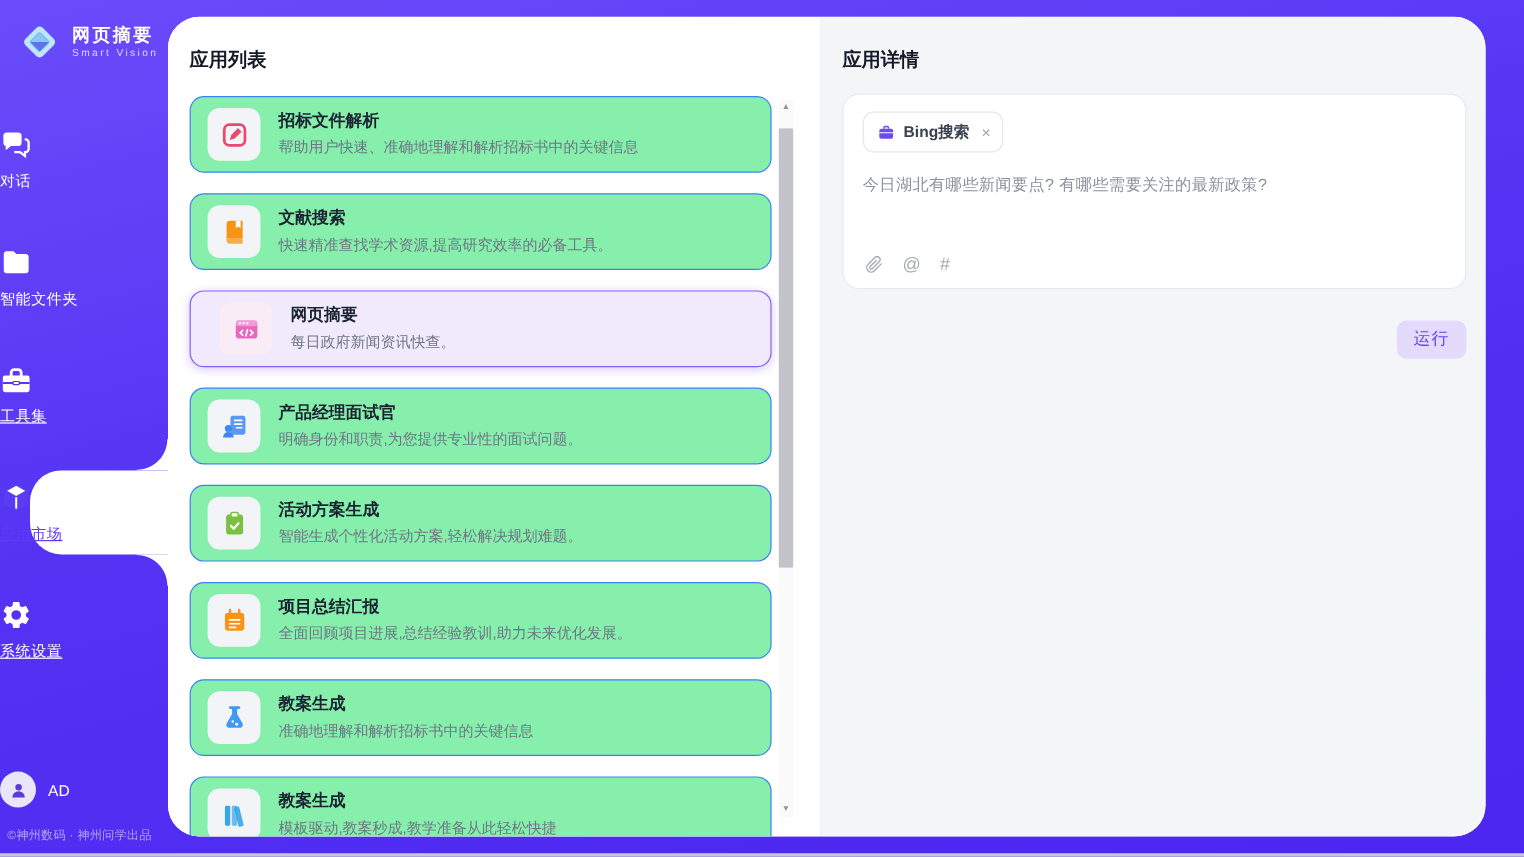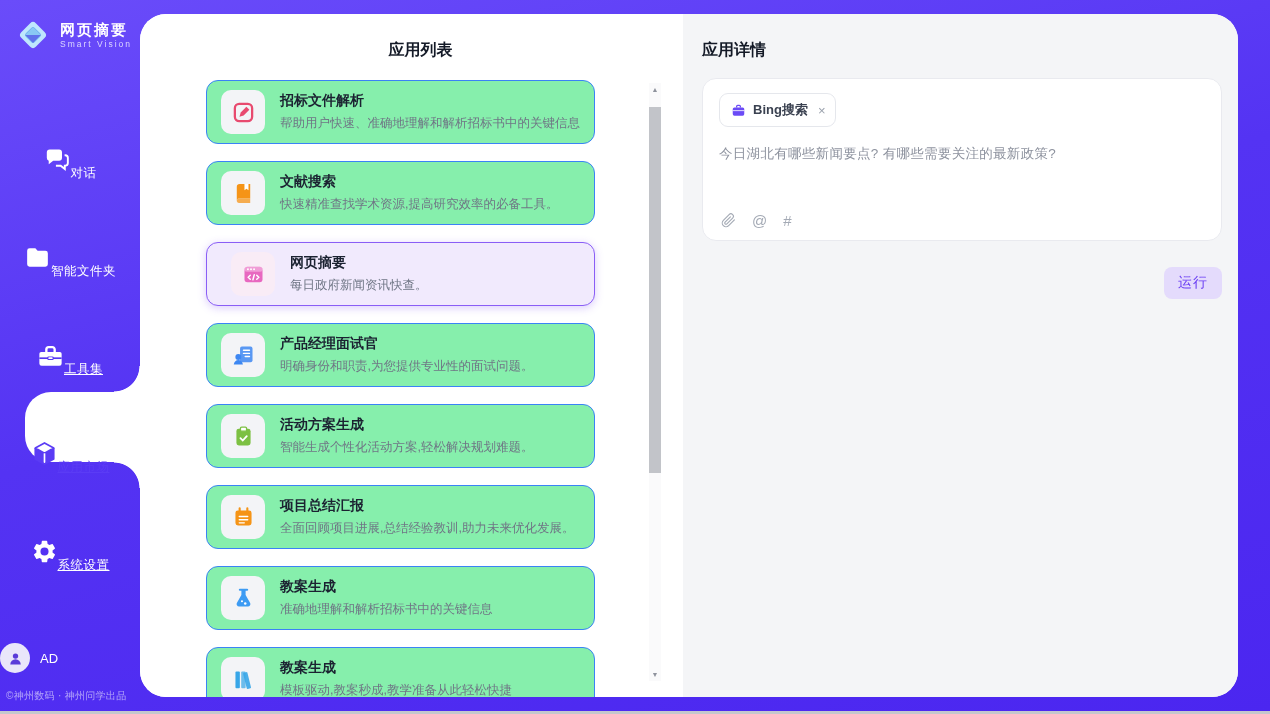--- a/index.html
+++ b/index.html
@@ -8,21 +8,21 @@
   .stage { position:relative; width:1270px; height:714px; background:linear-gradient(165deg,#6a4cfa 0%,#5433f3 45%,#4b26f0 100%); overflow:hidden; }
   .bottom-line { position:absolute; left:0; right:0; bottom:0; height:3px; background:#c4c7cd; z-index:50; }
 
   
   .sidebar { position:absolute; left:0; top:0; width:140px; height:711px; z-index:5; }
   .logo { display:flex; align-items:center; gap:8px; padding:16px 0 0 14px; }
   .logo svg { width:38px; height:38px; flex:none; }
   .logo-name { font-size:15px; font-weight:700; color:#fff; letter-spacing:2px; line-height:1.25; }
   .logo-sub { font-size:8.5px; color:#ddd7ff; letter-spacing:2px; }
   .nav { margin-top:30px; }
-  .nav-item { height:98px; display:flex; flex-direction:row; align-items:flex-end; justify-content:center; color:#fff; cursor:pointer; position:relative; }
+  .nav-item { height:98px; display:flex; flex-direction:column; align-items:flex-start; justify-content:center; color:#fff; cursor:pointer; position:relative; }
   .nav-item svg { width:27px; height:27px; margin-bottom:9px; color:#fff; }
   .nav-label { font-size:12.5px; letter-spacing:.5px; }
   .nav-item.underline .nav-label { text-decoration:underline; }
   .nav-item.active { color:#5b3cf5; }
   .active-pill { position:absolute; left:25px; right:0; top:14px; bottom:14px; background:#fff; border-radius:26px 0 0 26px; z-index:0; }
   .active-pill::before { content:''; position:absolute; right:0; top:-26px; width:26px; height:26px;
      background:radial-gradient(circle 26px at 0 0, transparent 25px, #fff 25.8px); }
   .active-pill::after { content:''; position:absolute; right:0; bottom:-26px; width:26px; height:26px;
      background:radial-gradient(circle 26px at 0 100%, transparent 25px, #fff 25.8px); }
   .nav-item.active svg { color:#5b3cf5; position:relative; z-index:1; }
@@ -30,21 +30,21 @@
   .user-block { position:absolute; left:0; bottom:38px; width:112px; display:flex; align-items:center; justify-content:flex-start; gap:10px; }
   .avatar { width:30px; height:30px; border-radius:50%; background:#e9e6fa; display:flex; align-items:center; justify-content:center; }
   .avatar svg { width:17px; height:17px; color:#5a3bd9; }
   .user-name { color:#fff; font-size:13px; }
   .copyright { position:absolute; left:6px; bottom:8px; font-size:10px; color:rgba(255,255,255,.55); white-space:nowrap; letter-spacing:.3px; }
 
   
   .content { position:absolute; left:140px; top:14px; right:32px; bottom:17px; background:#fff; border-radius:26px; overflow:hidden; display:flex; z-index:4; }
   .panel-title { font-size:16px; font-weight:700; color:#141a27; }
 
-  .list-panel { width:543px; background:#fff; position:relative; display:flex; flex-direction:column; flex:none;align-items:center; }
+  .list-panel { width:543px; background:#fff; position:relative; display:flex; flex-direction:column; flex:none; }
   .list-panel .panel-title { margin:26px 0 0 18px; }
   .cards { margin-top:17px; padding:2px 40px 8px 18px; display:flex; flex-direction:column; gap:17px; overflow:hidden; flex:1; }
   .app-card { min-height:62px; flex:none; background:#86efac; border:1px solid #3b82f6; border-radius:12px; display:flex; align-items:center; gap:15px; padding:9px 14px; cursor:pointer; }
   .app-card.selected { background:#f1eafd; border:1px solid #8a5ef6; box-shadow:0 2px 8px rgba(124,77,245,.28);padding-left:24px; }
   .app-badge { width:44px; height:44px; border-radius:10px; background:#f3f4f7; display:flex; align-items:center; justify-content:center; flex:none; }
   .app-badge svg { width:23px; height:23px; }
   .app-name { font-size:14px; font-weight:700; color:#1b2231; margin-bottom:5px; }
   .app-desc { font-size:12.5px; color:#6f7685; }
 
   .scrollbar { position:absolute; top:69px; bottom:16px; right:22px; width:12px; background:#fafafb; z-index:3; }

